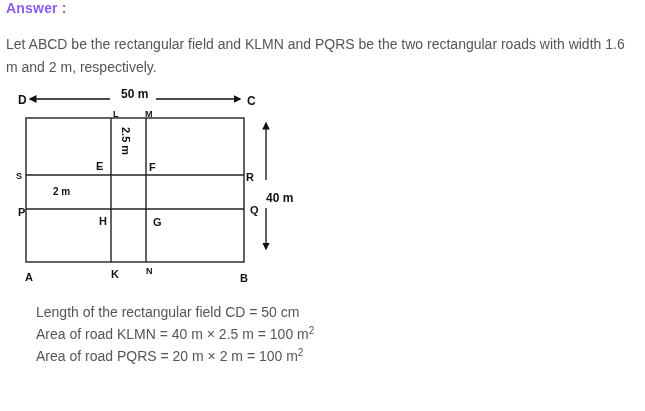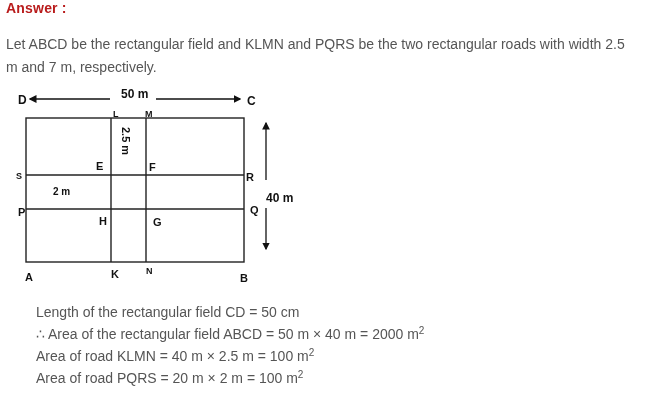--- a/index.html
+++ b/index.html
@@ -2,21 +2,21 @@
 <html><head>
   <meta charset="utf-8">
   <style>
     html, body { margin: 0; padding: 0; background: #ffffff; }
     body {
       width: 645px; height: 411px; position: relative; overflow: hidden;
       font-family: "Liberation Sans", sans-serif; color: #555555;
     }
     .heading {
       position: absolute; left: 6px; top: 0px;
-      font-size: 14px; font-weight: bold; color: #b91c1c; letter-spacing: 0.2px;
+      font-size: 14px; font-weight: bold; color: #8b5cf6; letter-spacing: 0.2px;
     }
     .intro {
       position: absolute; left: 6px; top: 33px; width: 630px;
       font-size: 14px; line-height: 23px; color: #555555;
     }
     .figure {
       position: absolute; left: 0; top: 85px; width: 310px; height: 205px;
     }
     .figure svg { display: block; }
     .lines {
@@ -24,21 +24,21 @@
       font-size: 14px; line-height: 22px; color: #555555; margin-left: 30px;
     }
     .line { white-space: nowrap; }
     sup { font-size: 10px; vertical-align: 5px; line-height: 0; }
   </style>
 </head>
 <body>
 
 <div class="heading">Answer :</div>
 
-<div class="intro">Let ABCD be the rectangular field and KLMN and PQRS be the two rectangular roads with width 2.5 m and 7 m, respectively.</div>
+<div class="intro">Let ABCD be the rectangular field and KLMN and PQRS be the two rectangular roads with width 1.6 m and 2 m, respectively.</div>
 
 <div class="figure">
   <svg width="310" height="205" viewBox="0 85 310 205" xmlns="http://www.w3.org/2000/svg" font-family="Liberation Sans, sans-serif" font-weight="bold" fill="#111">
     <defs>
       <marker id="arr" markerWidth="6" markerHeight="6" refX="5" refY="3" orient="auto">
         <path d="M0,0 L6,3 L0,6 z" fill="#111"></path>
       </marker>
     </defs>
 
     <line x1="110" y1="99" x2="30" y2="99" stroke="#111" stroke-width="1.3" marker-end="url(#arr)"></line>
@@ -74,16 +74,15 @@
     <text x="146" y="274" font-size="9">N</text>
     <text x="240" y="282" font-size="11">B</text>
 
     <text x="53" y="195" font-size="10">2 m</text>
     <text x="0" y="0" font-size="11" transform="translate(122,127) rotate(90)">2.5 m</text>
   </svg>
 </div>
 
 <div class="lines">
   <div class="line"><span>Length of the rectangular field CD = 50 cm</span></div>
-  <div class="line"><span>∴ Area of the rectangular field ABCD = 50 m × 40 m = 2000 m</span><sup>2</sup></div>
   <div class="line"><span>Area of road KLMN = 40 m × 2.5 m = 100 m</span><sup>2</sup></div>
   <div class="line"><span>Area of road PQRS = 20 m × 2 m = 100 m</span><sup>2</sup></div>
 </div>
 
 </body></html>

